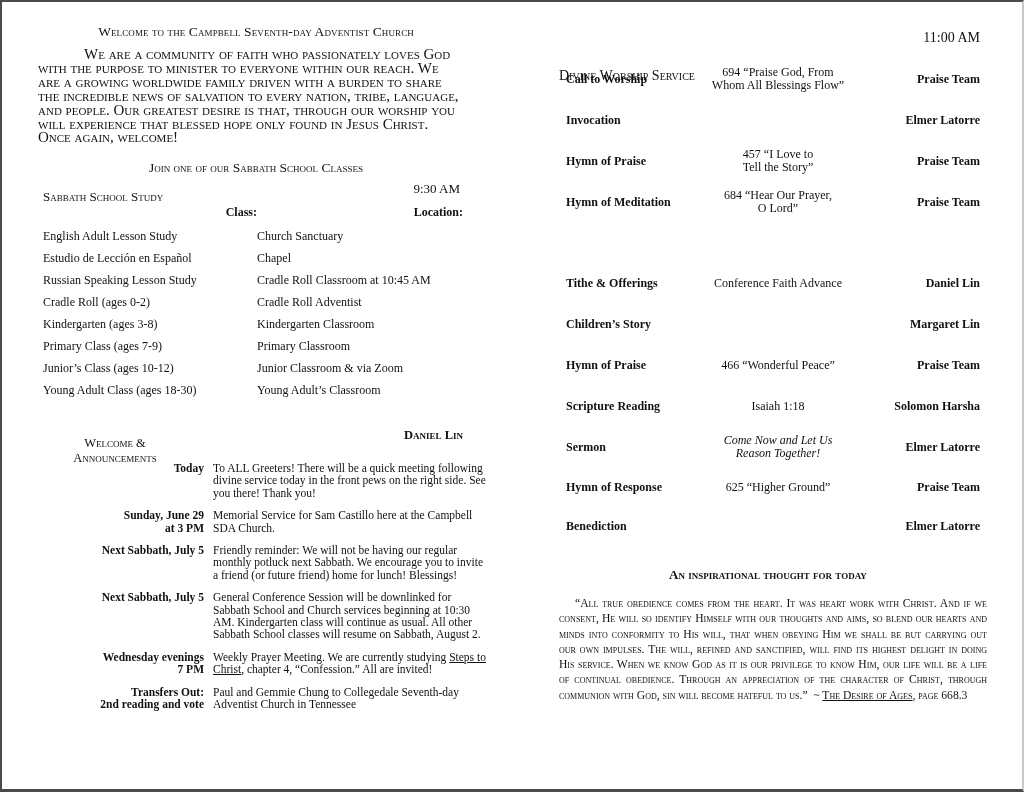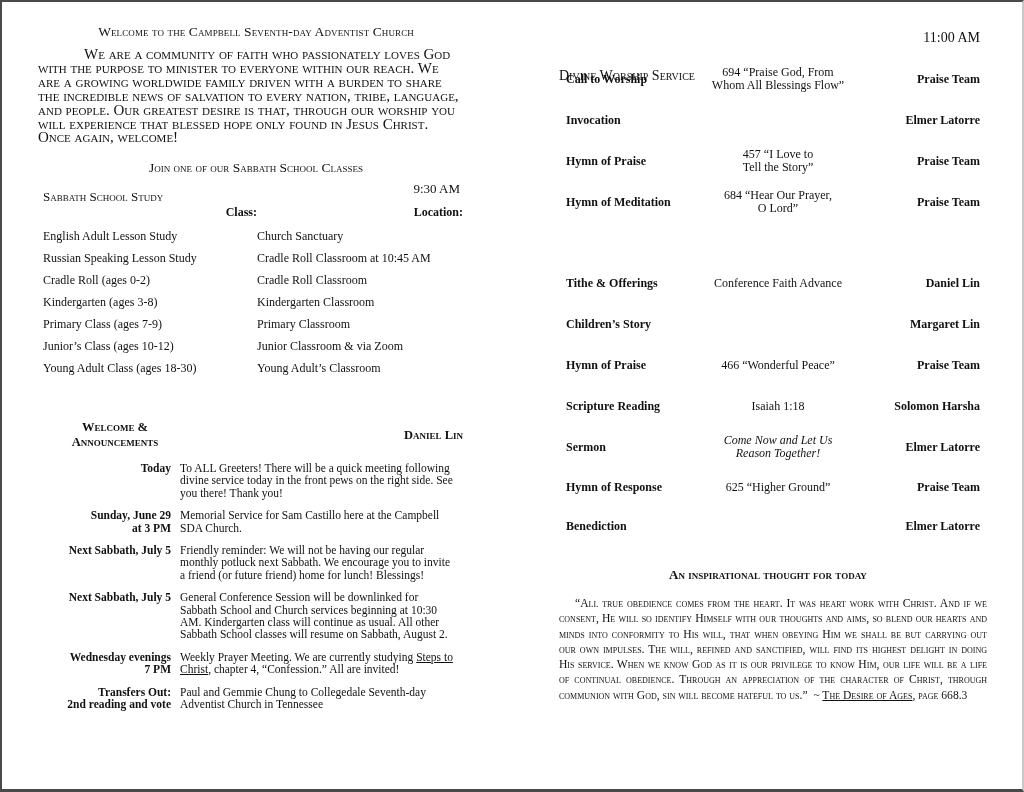--- a/index.html
+++ b/index.html
@@ -42,28 +42,28 @@
   }
   .ss-table {
     position: absolute; left: 43px; top: 203px; width: 420px;
     border-collapse: collapse; font-size: 12px;
   }
   .ss-table td { padding: 0; height: 22px; vertical-align: middle; }
   .ss-table td.c1 { width: 214px; }
   .ss-table th { text-align: right; font-weight: bold; height: 18px; padding: 0 0 4px 0; }
 
   .ann-title {
-    position: absolute; left: 50px; width: 130px; top: 420px; text-align: center;
-    font-size: 12.5px; font-weight: bold; font-variant: small-caps; line-height: 15px;
+    position: absolute; left: 50px; width: 130px; top: 436px; text-align: center;
+    font-size: 12.5px; font-weight: normal; font-variant: small-caps; line-height: 15px;
   }
   .ann-leader {
     position: absolute; left: 340px; width: 123px; top: 428px; text-align: right;
     font-size: 12.5px; font-weight: bold; font-variant: small-caps;
   }
-  .ann-list { position: absolute; left: 0; top: 462px; width: 512px; }
+  .ann-list { position: absolute; left: 0; top: 462px; width: 512px; padding-left: 33px; }
   .ann-item { display: flex; margin-bottom: 10px; }
   .ann-when {
     width: 180px; text-align: right; font-weight: bold; font-size: 11.5px; line-height: 12.4px;
     padding-right: 9px; box-sizing: border-box; white-space: pre-line;
   }
   .ann-text { width: 275px; font-size: 11.5px; line-height: 12.4px; }
   .u { text-decoration: underline; }
 
   
   .right { position: absolute; left: 512px; top: 0; width: 512px; height: 792px; }
@@ -112,26 +112,30 @@
         <th class="c1">Class:</th>
         <th>Location:</th>
       </tr>
     </thead>
     <tbody>
       <tr>
         <td class="c1">English Adult Lesson Study</td>
         <td>Church Sanctuary</td>
       </tr>
       <tr>
+        <td class="c1">Estudio de Lección en Español</td>
+        <td>Chapel</td>
+      </tr>
+      <tr>
         <td class="c1">Russian Speaking Lesson Study</td>
         <td>Cradle Roll Classroom at 10:45 AM</td>
       </tr>
       <tr>
         <td class="c1">Cradle Roll (ages 0-2)</td>
-        <td>Cradle Roll Classroom</td>
+        <td>Cradle Roll Adventist</td>
       </tr>
       <tr>
         <td class="c1">Kindergarten (ages 3-8)</td>
         <td>Kindergarten Classroom</td>
       </tr>
       <tr>
         <td class="c1">Primary Class (ages 7-9)</td>
         <td>Primary Classroom</td>
       </tr>
       <tr>

